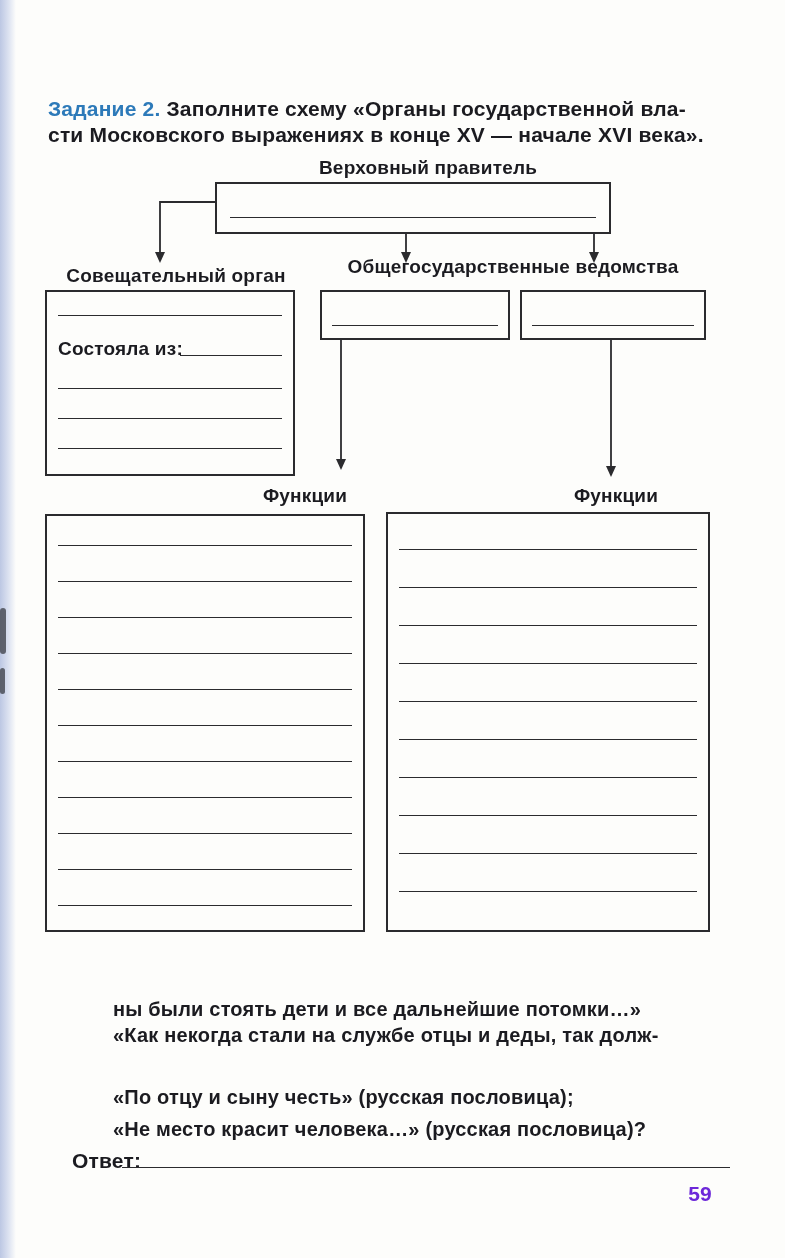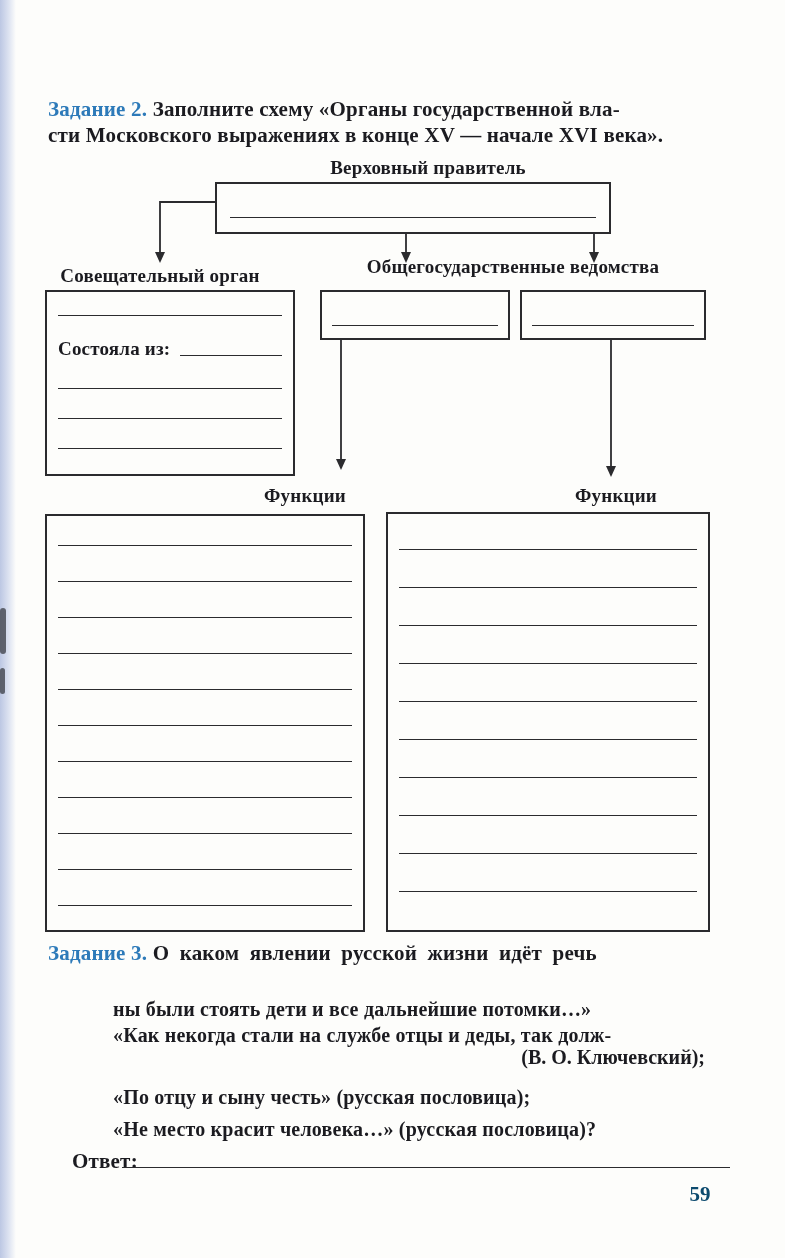--- a/index.html
+++ b/index.html
@@ -2,39 +2,39 @@
 <html><head>
 <meta charset="utf-8">
 <style>
   * { box-sizing: border-box; margin: 0; padding: 0; }
   html, body { background: #e9eaee; }
   .page {
     position: relative;
     width: 785px;
     height: 1258px;
     background: #fdfdfb;
-    font-family: Liberation Serif, serif;
+    font-family: Liberation Sans, sans-serif;
     color: #1b1b20;
     overflow: hidden;
     margin: 0 auto;
   }
   .abs { position: absolute; }
   .edge-strip {
     position: absolute; left: 0; top: 0; width: 16px; height: 100%;
     background: linear-gradient(to right, #bcc7e3, #dde3f1 55%, rgba(255,255,255,0));
   }
   .scan-mark { position: absolute; background: #4a4e57; border-radius: 3px; opacity: .85; }
   .body-text { font-size: 21px; font-weight: 700; line-height: 26px; letter-spacing: .2px; }
   .blue { color: #2d7ab9; }
   .diagram-label { font-size: 19px; font-weight: 700; text-align: center; letter-spacing: .2px; }
   .box { position: absolute; border: 2px solid #2b2b2e; background: transparent; }
   .rule { position: absolute; height: 0; border-bottom: 1.6px solid #2b2b2e; }
   .quote { font-size: 20px; font-weight: 700; line-height: 26px; letter-spacing: .2px; }
   .attribution { font-size: 20px; font-weight: 700; text-align: right; }
-  .page-number { font-size: 21px; font-weight: 700; color: #0c4a6e; }
+  .page-number { font-size: 21px; font-weight: 700; color: #6d28d9; }
   svg { display: block; }
 </style>
 </head>
 <body>
 
 <div class="page">
 
   <div class="edge-strip"></div>
   <div class="scan-mark" style="left:0;top:608px;width:6px;height:46px;"></div>
   <div class="scan-mark" style="left:0;top:668px;width:5px;height:26px;"></div>
@@ -56,21 +56,21 @@
       <polygon points="336,459 346,459 341,470" stroke="none"></polygon>
       <line x1="611" y1="340" x2="611" y2="467"></line>
       <polygon points="606,466 616,466 611,477" stroke="none"></polygon>
     </g>
   </svg>
 
   <div class="abs diagram-label" style="left:230px;top:157px;width:396px;">Верховный правитель</div>
   <div class="box" style="left:215px;top:182px;width:396px;height:52px;"></div>
   <div class="rule" style="left:230px;top:217px;width:366px;"></div>
 
-  <div class="abs diagram-label" style="left:35px;top:265px;width:250px;">Совещательный орган</div>
+  <div class="abs diagram-label" style="left:51px;top:265px;width:250px;">Совещательный орган</div>
   <div class="box" style="left:45px;top:290px;width:250px;height:186px;"></div>
   <div class="rule" style="left:58px;top:315px;width:224px;"></div>
   <div class="abs diagram-label" style="left:58px;top:338px;text-align:left;">Состояла из:</div>
   <div class="rule" style="left:180px;top:355px;width:102px;"></div>
   <div class="rule" style="left:58px;top:388px;width:224px;"></div>
   <div class="rule" style="left:58px;top:418px;width:224px;"></div>
   <div class="rule" style="left:58px;top:448px;width:224px;"></div>
 
   <div class="abs diagram-label" style="left:320px;top:256px;width:386px;">Общегосударственные ведомства</div>
   <div class="box" style="left:320px;top:290px;width:190px;height:50px;"></div>
@@ -100,28 +100,26 @@
   <div class="rule" style="left:399px;top:625px;width:298px;"></div>
   <div class="rule" style="left:399px;top:663px;width:298px;"></div>
   <div class="rule" style="left:399px;top:701px;width:298px;"></div>
   <div class="rule" style="left:399px;top:739px;width:298px;"></div>
   <div class="rule" style="left:399px;top:777px;width:298px;"></div>
   <div class="rule" style="left:399px;top:815px;width:298px;"></div>
   <div class="rule" style="left:399px;top:853px;width:298px;"></div>
   <div class="rule" style="left:399px;top:891px;width:298px;"></div>
 
   <div class="abs body-text" style="left:48px;top:940px;width:700px;">
-    <div><span class="blue">Задание 3.</span>&nbsp;<span style="word-spacing:5px;">О каком явлении русской жизни идёт речь</span></div>
   </div>
 
   <div class="abs quote" style="left:113px;top:996px;width:600px;">
     <div>ны были стоять дети и все дальнейшие потомки…»</div>
     <div>«Как некогда стали на службе отцы и деды, так долж-</div>
   </div>
-  <div class="abs attribution" style="left:400px;top:1046px;width:305px;">(В. О. Ключевский);</div>
 
   <div class="abs quote" style="left:113px;top:1084px;width:600px;">«По отцу и сыну честь» (русская пословица);</div>
   <div class="abs quote" style="left:113px;top:1116px;width:600px;">«Не место красит человека…» (русская пословица)?</div>
 
   <div class="abs body-text" style="left:48px;top:1148px;margin-left:24px;">Ответ:</div>
   <div class="rule" style="left:122px;top:1167px;width:608px;"></div>
 
   <div class="abs page-number" style="left:678px;top:1182px;width:44px;text-align:center;">59</div>
 
 </div>

